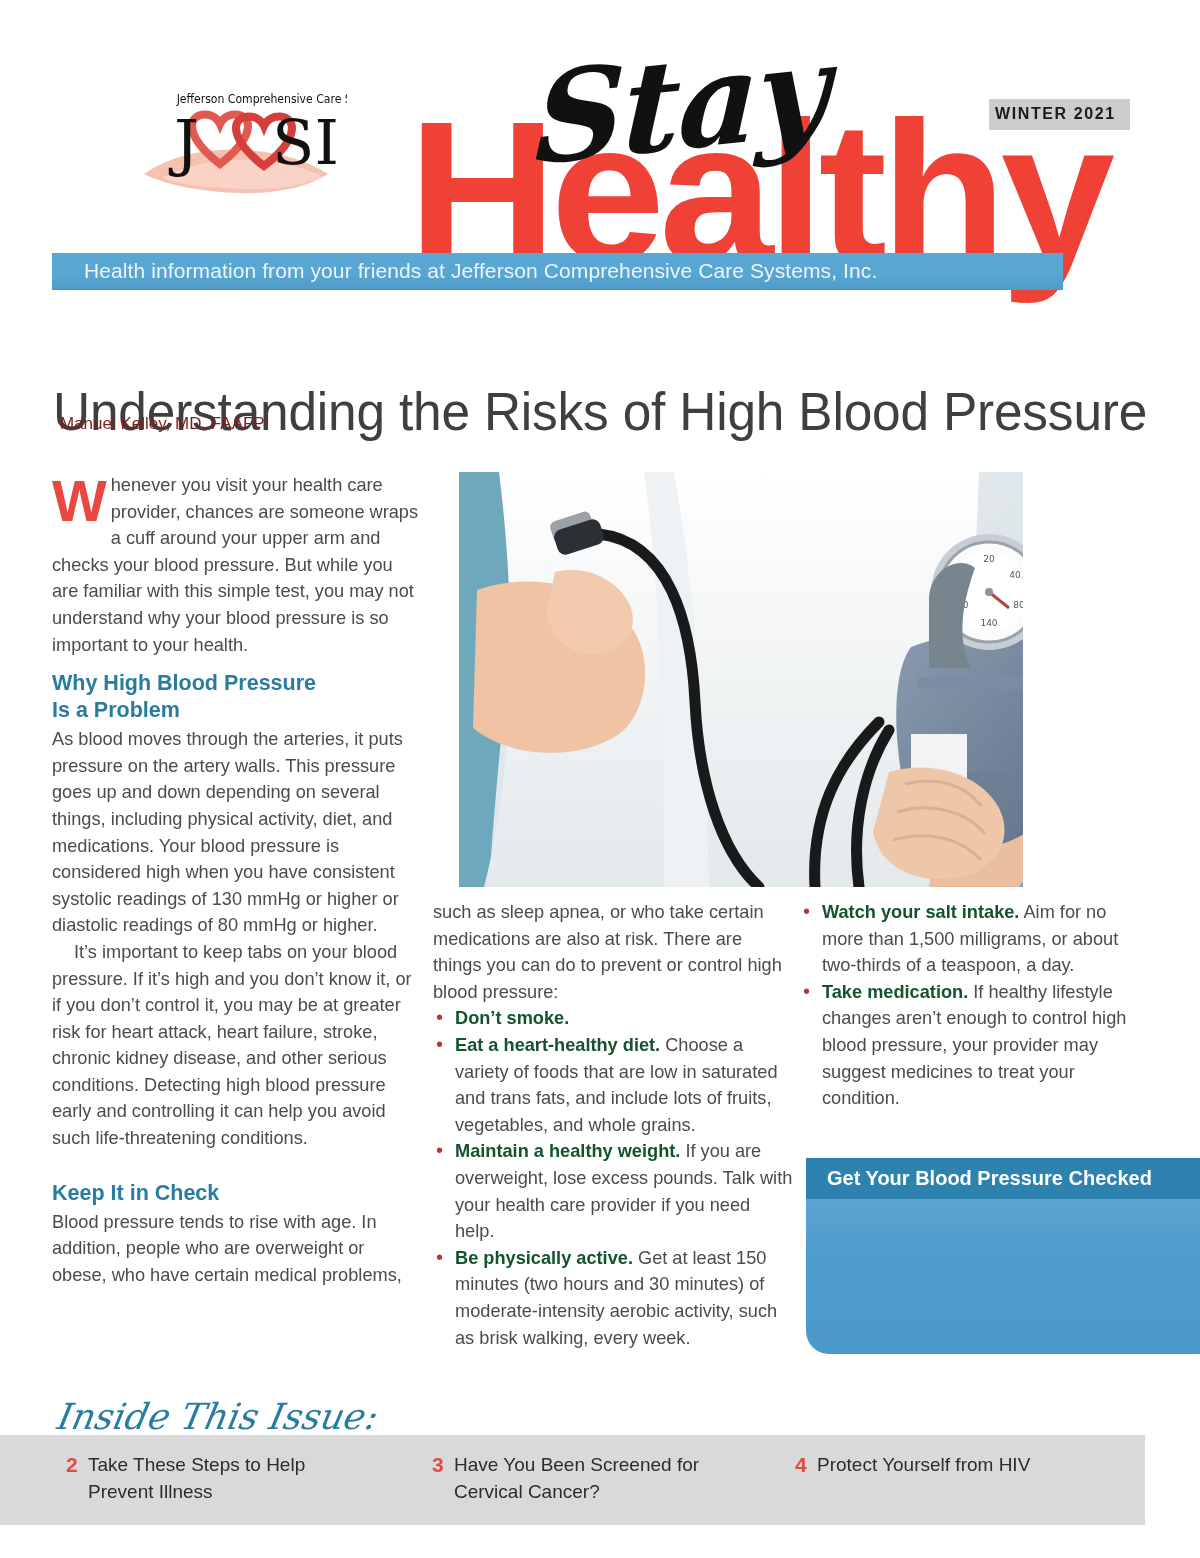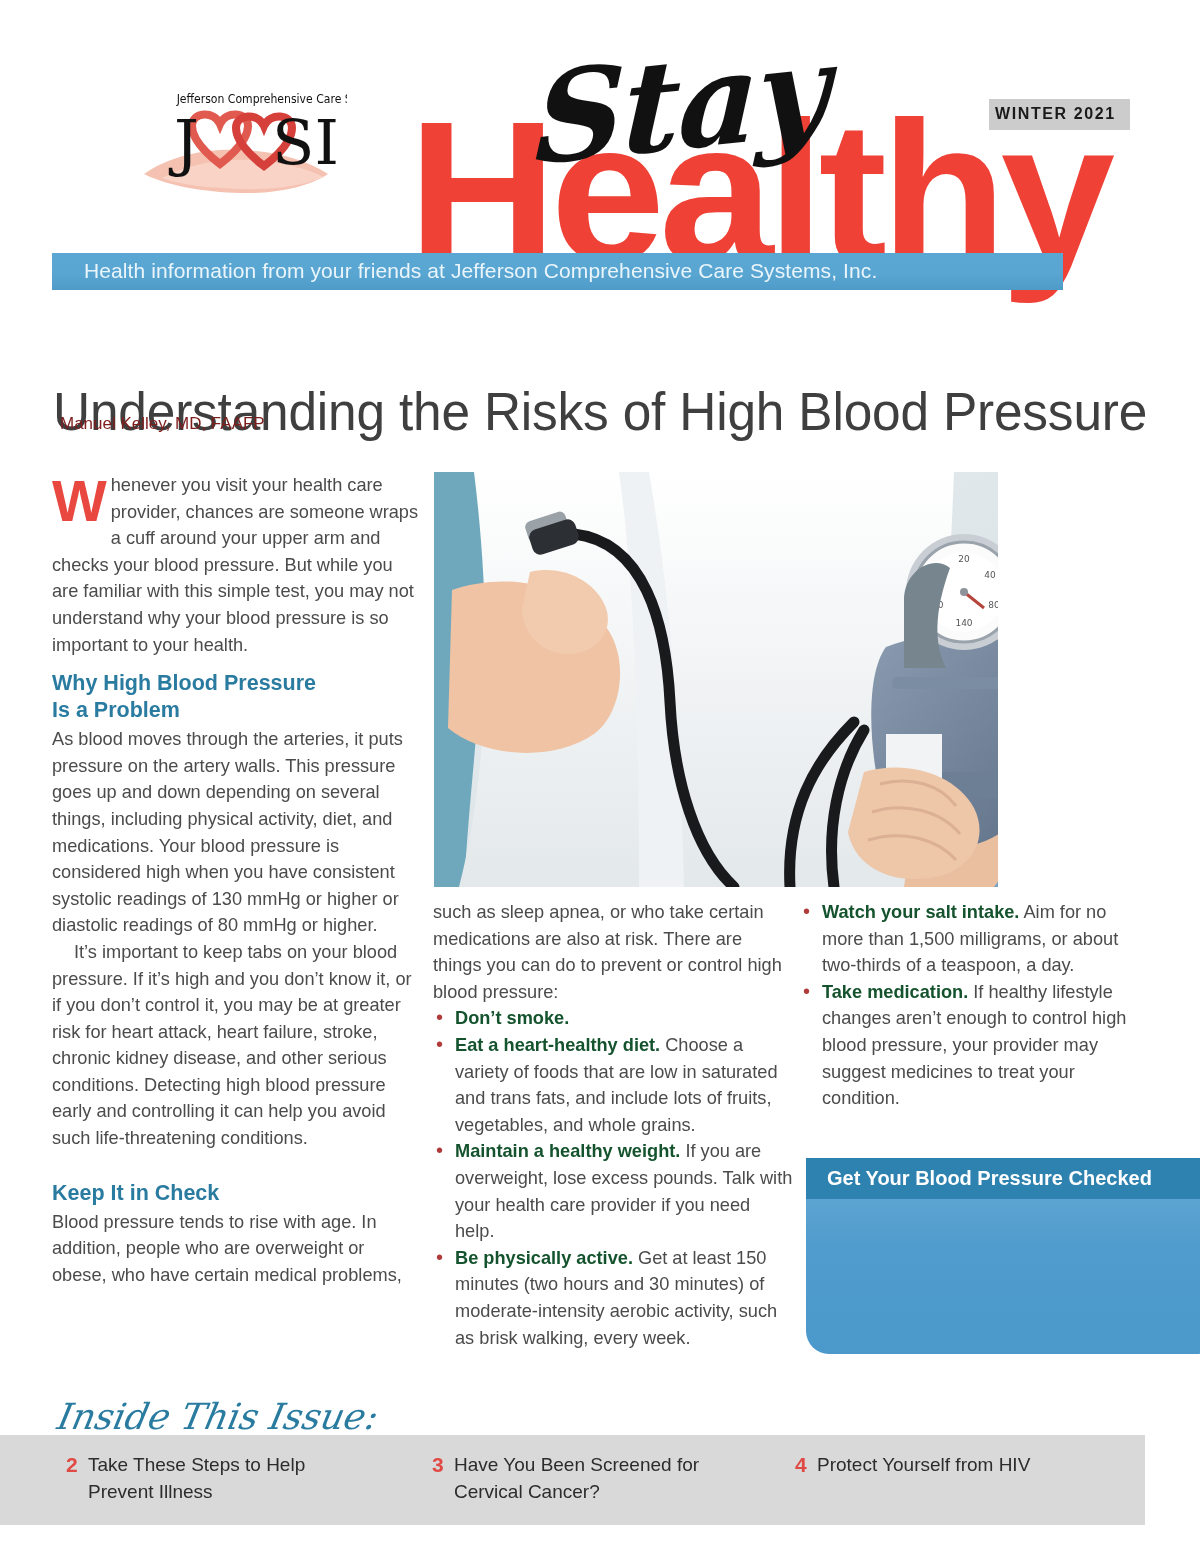--- a/index.html
+++ b/index.html
@@ -113,21 +113,21 @@
     position: absolute;
     left: 60px;
     top: 414px;
     font-size: 17px;
     color: #7f1d1d;
   }
 
   
   .photo {
     position: absolute;
-    left: 434px;
+    left: 459px;
     top: 472px;
     width: 564px;
     height: 415px;
     overflow: hidden;
     background: #86efac;
   }
   .photo svg { display:block; }
 
   
   .col { position: absolute; font-size: 18.2px; line-height: 26.6px; color: #4b4b4b; }

